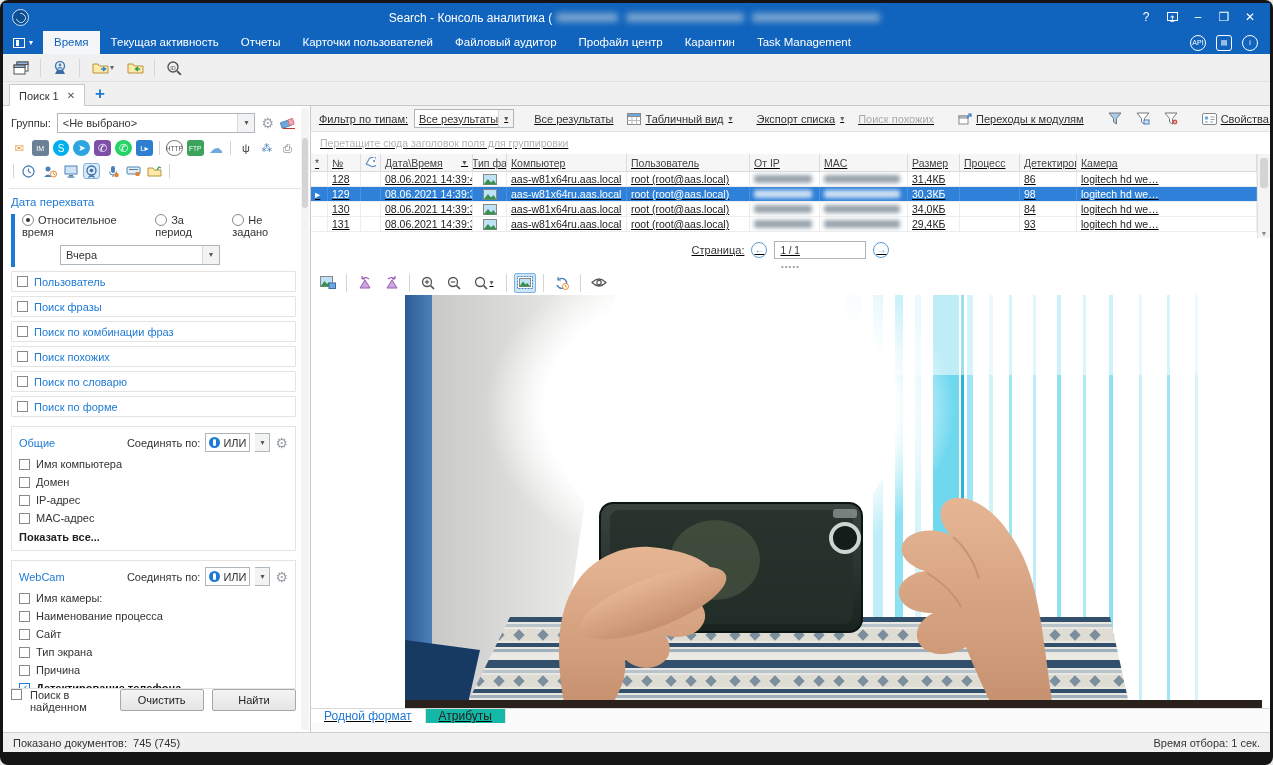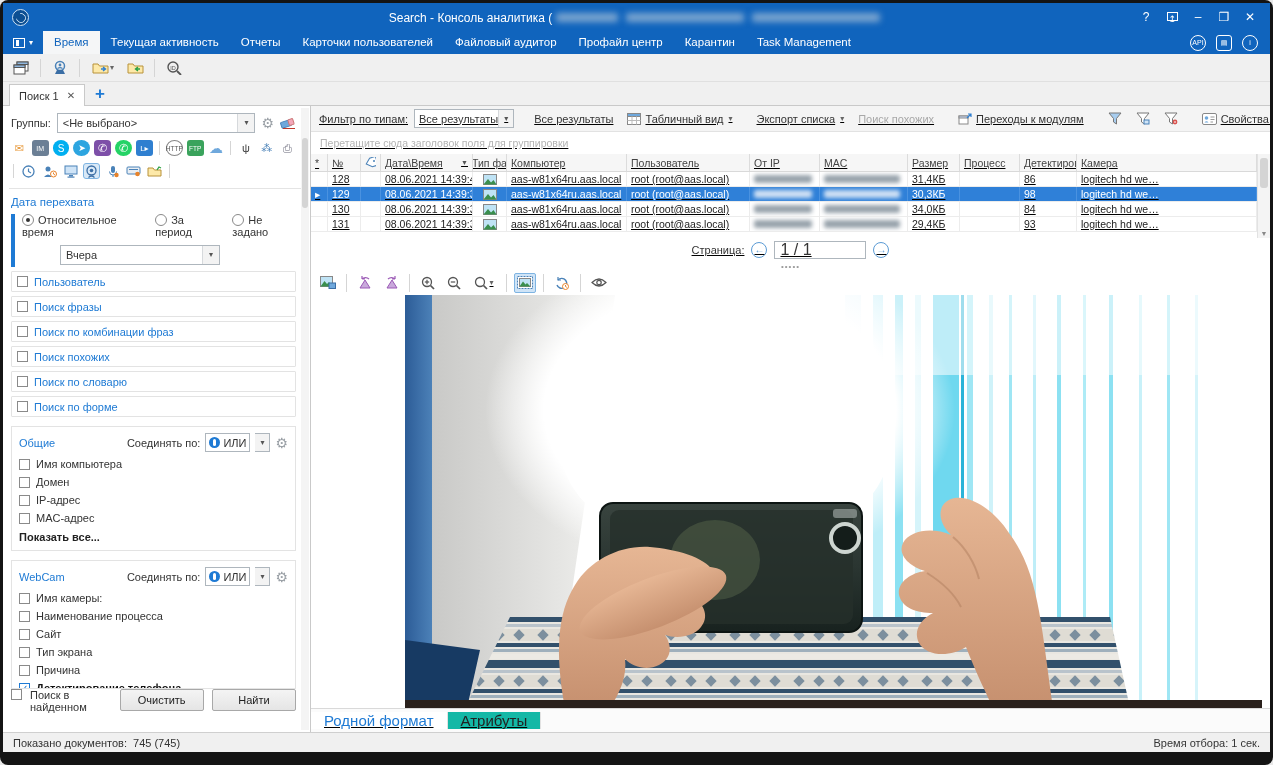--- a/index.html
+++ b/index.html
@@ -120,31 +120,31 @@
   .gr.sel .gc { border-right-color:#4a92e0; }
   .sort { margin-left:auto; font-size:7px; color:#555; }
   .blurbar { height:8px; background:#97a2ab; border-radius:2px; filter:blur(2px); }
   .sel .blurbar { background:#cfe0f4; }
   .vscroll { width:13px; flex:0 0 auto; background:#f4f4f4; border-left:1px solid #e2e2e2; position:relative; }
   .vscroll .thumb { position:absolute; top:4px; left:2px; width:8px; height:30px; background:#d4d4d4; border-radius:3px; }
   .vscroll .dn { position:absolute; bottom:1px; left:0; width:100%; text-align:center; font-size:7px; color:#888; }
 
   .pager { height:24px; flex:0 0 auto; display:flex; align-items:center; justify-content:center; gap:7px; font-size:11px; color:#333; background:#fff; }
   .circbtn { width:16px; height:16px; border:1.2px solid #5b9bd5; border-radius:50%; color:#5b9bd5; font-size:10px; line-height:13px; text-align:center; }
-  .pagebox { width:92px; height:18px; border:1px solid #aeb6bd; background:#fff; display:flex; align-items:center; padding-left:5px; font-size:16px; }
+  .pagebox { width:92px; height:18px; border:1px solid #aeb6bd; background:#fff; display:flex; align-items:center; padding-left:5px; font-size:10px; }
   .splitter { height:8px; flex:0 0 auto; display:flex; align-items:center; justify-content:center; color:#9a9a9a; font-size:8px; letter-spacing:1px; background:#fff; }
 
   .viewerbar { height:25px; flex:0 0 auto; display:flex; align-items:center; gap:4px; padding:0 6px; background:#fff; }
   .vb-btn { width:22px; height:20px; display:flex; align-items:center; justify-content:center; border:1px solid transparent; border-radius:2px; }
   .vb-btn.active { background:#cfe4f7; border-color:#7eb4e2; }
 
   .photoarea { flex:1 1 auto; position:relative; background:#fff; min-height:0; }
   .photo { position:absolute; left:94px; top:0; width:857px; height:100%; }
 
-  .viewertabs { height:24px; flex:0 0 auto; border-top:1px solid #d9d9d9; display:flex; align-items:center; background:#fbfbfb; font-size:15px; }
+  .viewertabs { height:24px; flex:0 0 auto; border-top:1px solid #d9d9d9; display:flex; align-items:flex-start; background:#fbfbfb; font-size:12px; }
   .vtab { padding:0 13px; display:flex; align-items:center; border-right:1px solid #e2e2e2; color:#222; background:#14b8a6; }
   .vtab.active { color:#1e7ad4; background:#fff; }
 
   
   .statusbar { height:20px; flex:0 0 auto; background:#f0f0f0; border-top:1px solid #cfcfcf; display:flex; align-items:center; font-size:11px; color:#333; padding:0 10px; }
   .statusbar .right { margin-left:auto; }
 
   svg.ic { display:block; }
 </style>
 </head>

